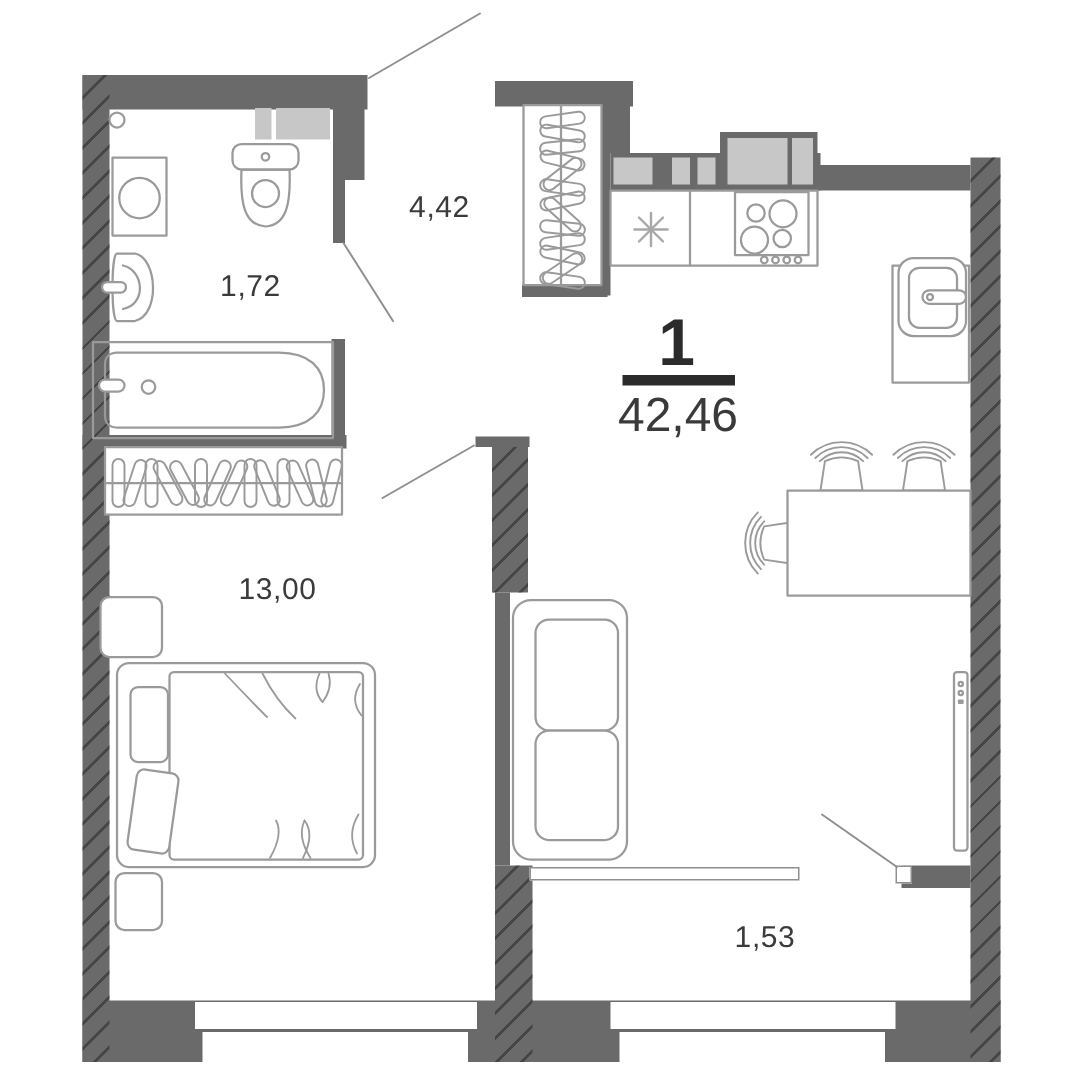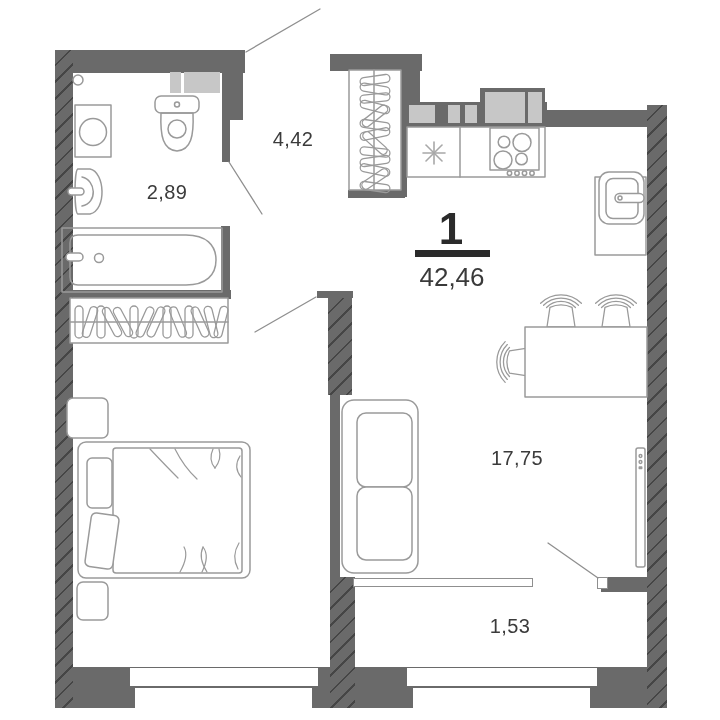--- a/index.html
+++ b/index.html
@@ -6,21 +6,21 @@
   .plan{position:relative;width:720px;height:720px;background:#fff;font-family:"Liberation Sans",sans-serif;overflow:hidden}
   .w{position:absolute;background:#6a6a6a}
   .wh{position:absolute;background-color:#6a6a6a;background-image:repeating-linear-gradient(135deg,rgba(0,0,0,0) 0 10px,rgba(25,25,25,.45) 10px 11.8px)}
   .vent{position:absolute;background:#c7c7c7}
   .win{position:absolute;background:#fff}
   .winb{position:absolute;background:#fff;border:1.5px solid #8f8f8f;box-sizing:border-box}
   .art{position:absolute;left:0;top:0}
   .lbl{position:absolute;transform:translate(-50%,-50%);font-size:20px;color:#3b3b3b;letter-spacing:.4px;white-space:nowrap}
   .apt-num{position:absolute;transform:translate(-50%,-50%);font-size:44px;font-weight:700;color:#2b2b2b}
   .apt-line{position:absolute;background:#2b2b2b}
-  .apt-total{position:absolute;transform:translate(-50%,-50%);font-size:26px;color:#3a3a3a}
+  .apt-total{position:absolute;transform:translate(-50%,-50%);font-size:32px;color:#3a3a3a}
 </style>
 </head>
 <body>
 
 <div class="plan">
 
   <div class="w" style="left:55px;top:50px;width:190px;height:23px"></div>
   <div class="w" style="left:222px;top:50px;width:21px;height:70px"></div>
   <div class="w" style="left:222px;top:120px;width:8px;height:42px"></div>
   <div class="w" style="left:221px;top:226px;width:9px;height:72px"></div>
@@ -201,22 +201,22 @@
           <path d="M203,547 Q198,558 207,572"></path>
           <path d="M238,569 Q231,556 239,543"></path>
         </g>
         <rect x="87" y="458" width="25" height="50" rx="5" fill="#ffffff"></rect>
         <rect x="88" y="514" width="28" height="54" rx="5" fill="#ffffff" transform="rotate(8 102 541)"></rect>
       </g>
       <rect x="77" y="582" width="31" height="38" rx="6" fill="#ffffff"></rect>
     </g>
   </svg>
 
-  <div class="lbl" style="left:167px;top:192px">2,89</div>
+  <div class="lbl" style="left:167px;top:192px">1,72</div>
   <div class="lbl" style="left:293px;top:139px">4,42</div>
-  <div class="lbl" style="left:517px;top:458px">17,75</div>
+  <div class="lbl" style="left:185px;top:394px">13,00</div>
   <div class="lbl" style="left:510px;top:626px">1,53</div>
 
   <div class="apt-num" style="left:451px;top:229px">1</div>
   <div class="apt-line" style="left:415px;top:250px;width:75px;height:7px"></div>
   <div class="apt-total" style="left:452px;top:277px">42,46</div>
 
 </div>
 
 </body></html>

